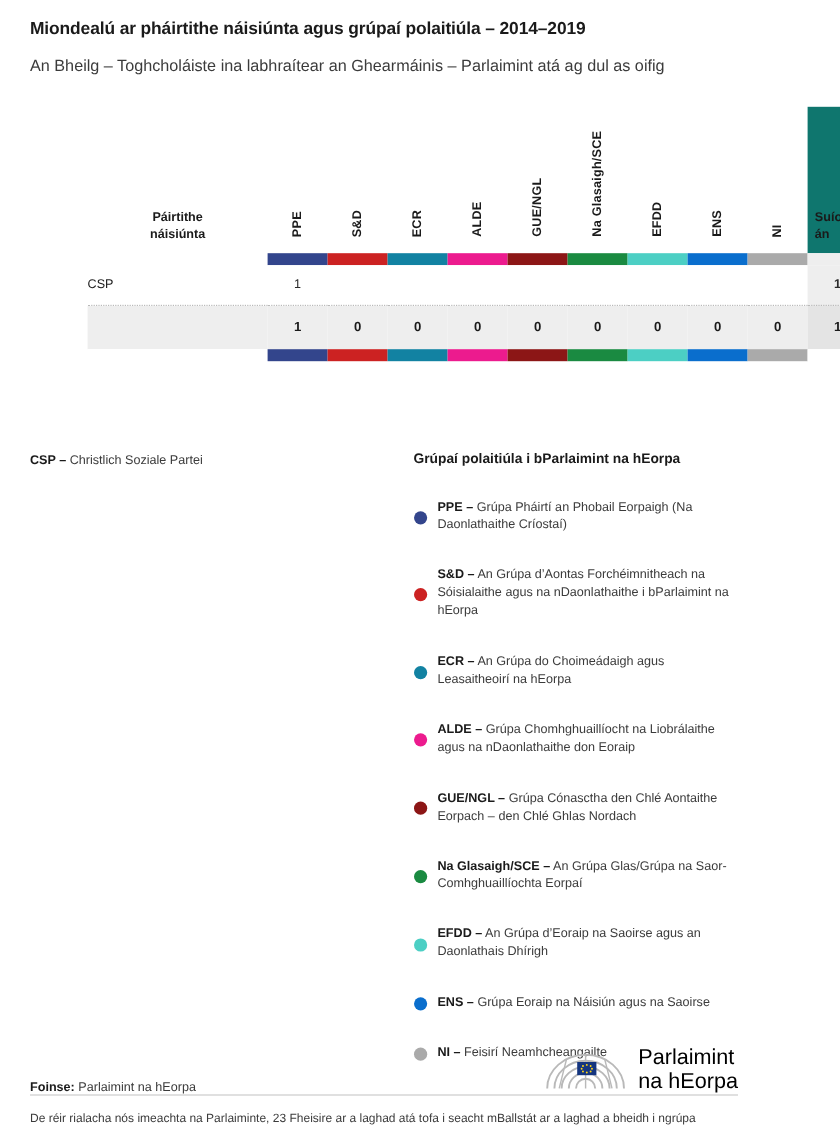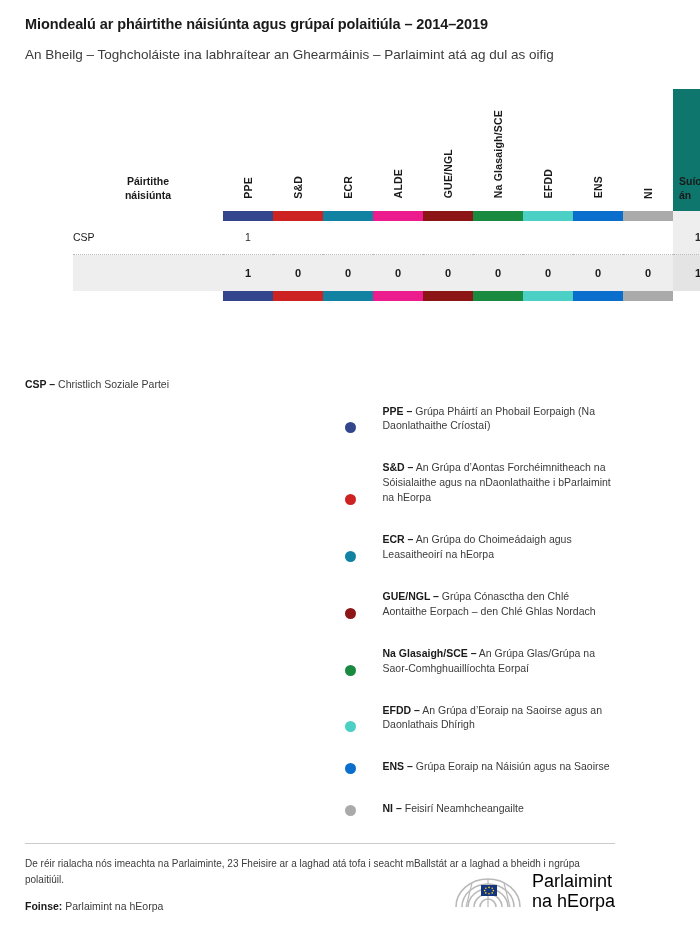--- a/index.html
+++ b/index.html
@@ -128,22 +128,22 @@
     margin-bottom: 13px;
   }
   .nat-item {
     font-size: 10.5px;
     line-height: 1.5;
     color: #3b3b3b;
   }
   .nat-item b { color: #1a1a1a; }
   .grp-item {
     display: flex;
-    align-items: flex-end;
-    gap: 27px;
+    align-items: center;
+    gap: 9px;
     margin-bottom: 9px;
     margin-top: 27px;
   }
   .dot {
     width: 11px; height: 11px;
     border-radius: 50%;
     flex: 0 0 11px;
     margin-top: 2px;
   }
   .grp-text {
@@ -294,36 +294,41 @@
   <div class="legends">
 
     <div class="legend-col-left">
       <div class="nat-item">
         <b>CSP –</b>
         <span>Christlich Soziale Partei</span>
       </div>
     </div>
 
     <div class="legend-col-right">
+      <div class="legend-title">Grúpaí polaitiúla i bParlaimint na hEorpa</div>
 
       <div class="grp-item">
         <span class="dot" style="background:#33458c"></span>
         <span class="grp-text"><b>PPE –</b> <span>Grúpa Pháirtí an Phobail Eorpaigh (Na Daonlathaithe Críostaí)</span></span>
       </div>
 
       <div class="grp-item">
         <span class="dot" style="background:#cc2222"></span>
         <span class="grp-text"><b>S&amp;D –</b> <span>An Grúpa d’Aontas Forchéimnitheach na Sóisialaithe agus na nDaonlathaithe i bParlaimint na hEorpa</span></span>
       </div>
 
       <div class="grp-item">
         <span class="dot" style="background:#1282a2"></span>
         <span class="grp-text"><b>ECR –</b> <span>An Grúpa do Choimeádaigh agus Leasaitheoirí na hEorpa</span></span>
       </div>
 
+      <div class="grp-item">
+        <span class="dot" style="background:#ec1b8e"></span>
+        <span class="grp-text"><b>ALDE –</b> <span>Grúpa Chomhghuaillíocht na Liobrálaithe agus na nDaonlathaithe don Eoraip</span></span>
+      </div>
 
       <div class="grp-item">
         <span class="dot" style="background:#8c1616"></span>
         <span class="grp-text"><b>GUE/NGL –</b> <span>Grúpa Cónasctha den Chlé Aontaithe Eorpach – den Chlé Ghlas Nordach</span></span>
       </div>
 
       <div class="grp-item">
         <span class="dot" style="background:#1a8a41"></span>
         <span class="grp-text"><b>Na Glasaigh/SCE –</b> <span>An Grúpa Glas/Grúpa na Saor-Comhghuaillíochta Eorpaí</span></span>
       </div>

